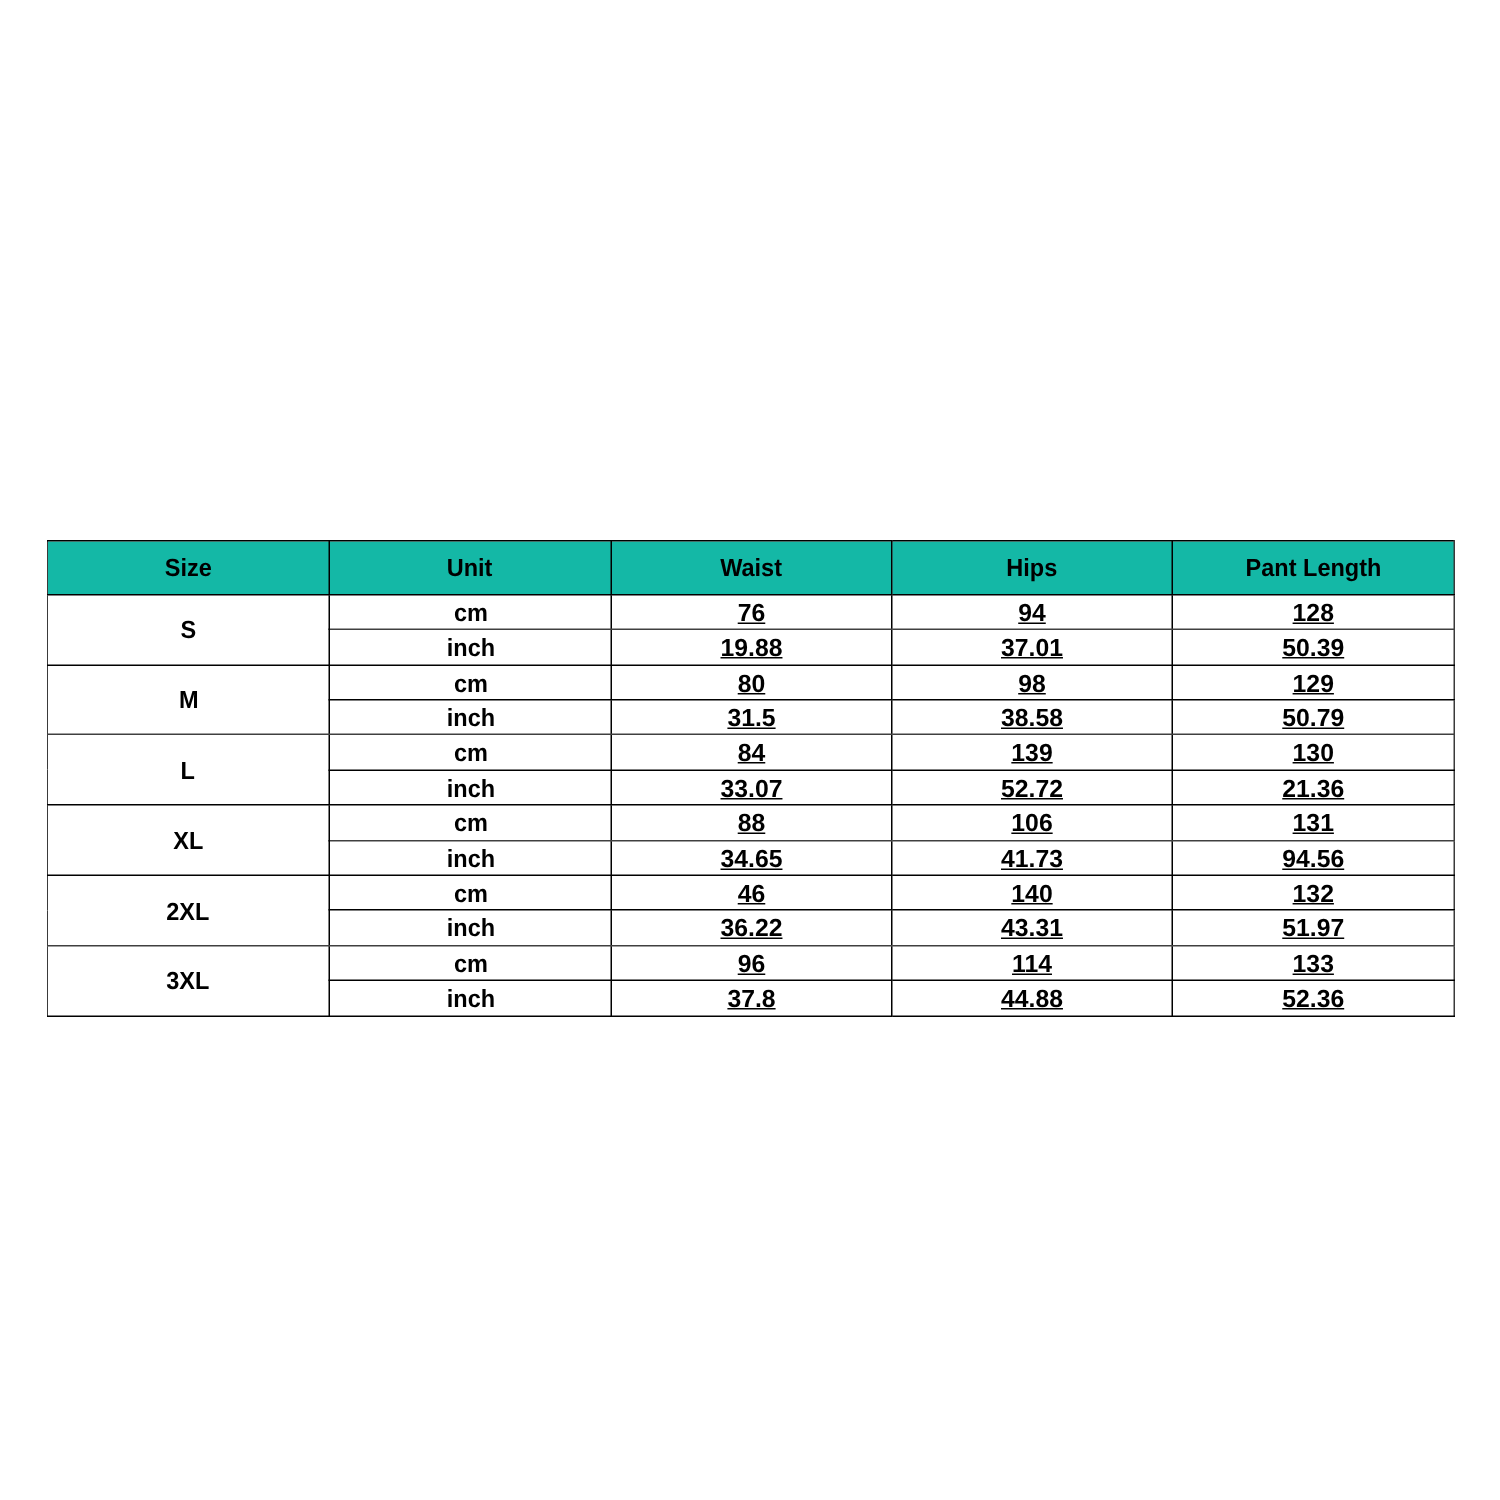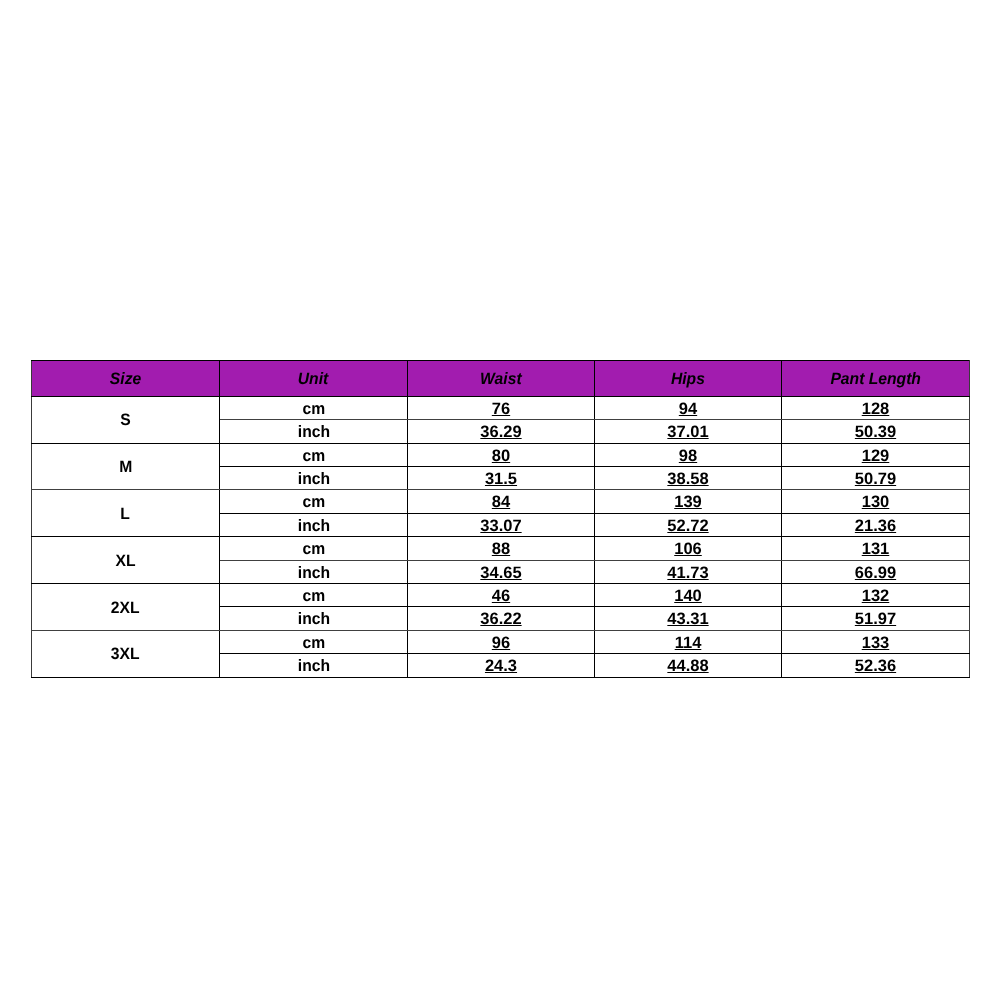--- a/index.html
+++ b/index.html
@@ -7,21 +7,21 @@
   body{width:1000px;height:1000px;background:#ffffff;
        font-family:"Liberation Sans",sans-serif;overflow:hidden;
        -webkit-font-smoothing:antialiased;text-rendering:geometricPrecision;}
 
   #size-chart-container{position:absolute;left:31px;top:360px;width:938px;transform:translateZ(0);}
 
   table.size-chart{border-collapse:collapse;width:938px;table-layout:fixed;}
   table.size-chart td,
   table.size-chart th{border:1px solid #000000;padding:0;text-align:center;
                       vertical-align:middle;color:#000000;font-weight:bold;font-size:16.5px;}
-  table.size-chart thead th{background:#a21caf;height:34.7px;font-style:italic;}
+  table.size-chart thead th{background:#14b8a6;height:34.7px;}
   table.size-chart tbody td{height:22.4px;line-height:22.4px;}
   
   table.size-chart tbody tr.soft-rule td.unit-cell,
   table.size-chart tbody tr.soft-rule td.metric-cell{border-bottom:1px solid #404040;}
   table.size-chart tbody td.size-cell.soft-below{border-bottom:1px solid #404040;}
 
   
   table.size-chart tr > td:first-child,
   table.size-chart tr > th:first-child{border-left:1px solid #3a3a3a;}
   table.size-chart tr > td:last-child,
@@ -54,21 +54,21 @@
     <tbody id="size-chart-body">
         <tr class="unit-row-cm soft-rule">
           <td rowspan="2" class="size-cell"><span class="txt">S</span></td>
           <td class="unit-cell"><span class="txt">cm</span></td>
           <td class="metric-cell"><span class="txt num">76</span></td>
           <td class="metric-cell"><span class="txt num">94</span></td>
           <td class="metric-cell"><span class="txt num">128</span></td>
         </tr>
         <tr class="unit-row-inch">
           <td class="unit-cell"><span class="txt">inch</span></td>
-          <td class="metric-cell"><span class="txt num">36.29</span></td>
+          <td class="metric-cell"><span class="txt num">19.88</span></td>
           <td class="metric-cell"><span class="txt num">37.01</span></td>
           <td class="metric-cell"><span class="txt num">50.39</span></td>
         </tr>
         <tr class="unit-row-cm">
           <td rowspan="2" class="size-cell soft-below"><span class="txt">M</span></td>
           <td class="unit-cell"><span class="txt">cm</span></td>
           <td class="metric-cell"><span class="txt num">80</span></td>
           <td class="metric-cell"><span class="txt num">98</span></td>
           <td class="metric-cell"><span class="txt num">129</span></td>
         </tr>
@@ -95,21 +95,21 @@
           <td rowspan="2" class="size-cell"><span class="txt">XL</span></td>
           <td class="unit-cell"><span class="txt">cm</span></td>
           <td class="metric-cell"><span class="txt num">88</span></td>
           <td class="metric-cell"><span class="txt num">106</span></td>
           <td class="metric-cell"><span class="txt num">131</span></td>
         </tr>
         <tr class="unit-row-inch">
           <td class="unit-cell"><span class="txt">inch</span></td>
           <td class="metric-cell"><span class="txt num">34.65</span></td>
           <td class="metric-cell"><span class="txt num">41.73</span></td>
-          <td class="metric-cell"><span class="txt num">66.99</span></td>
+          <td class="metric-cell"><span class="txt num">94.56</span></td>
         </tr>
         <tr class="unit-row-cm">
           <td rowspan="2" class="size-cell soft-below"><span class="txt">2XL</span></td>
           <td class="unit-cell"><span class="txt">cm</span></td>
           <td class="metric-cell"><span class="txt num">46</span></td>
           <td class="metric-cell"><span class="txt num">140</span></td>
           <td class="metric-cell"><span class="txt num">132</span></td>
         </tr>
         <tr class="unit-row-inch soft-rule">
           <td class="unit-cell"><span class="txt">inch</span></td>
@@ -119,19 +119,19 @@
         </tr>
         <tr class="unit-row-cm">
           <td rowspan="2" class="size-cell"><span class="txt">3XL</span></td>
           <td class="unit-cell"><span class="txt">cm</span></td>
           <td class="metric-cell"><span class="txt num">96</span></td>
           <td class="metric-cell"><span class="txt num">114</span></td>
           <td class="metric-cell"><span class="txt num">133</span></td>
         </tr>
         <tr class="unit-row-inch">
           <td class="unit-cell"><span class="txt">inch</span></td>
-          <td class="metric-cell"><span class="txt num">24.3</span></td>
+          <td class="metric-cell"><span class="txt num">37.8</span></td>
           <td class="metric-cell"><span class="txt num">44.88</span></td>
           <td class="metric-cell"><span class="txt num">52.36</span></td>
         </tr>
       </tbody>
   </table>
 </div>
 
 </body></html>

